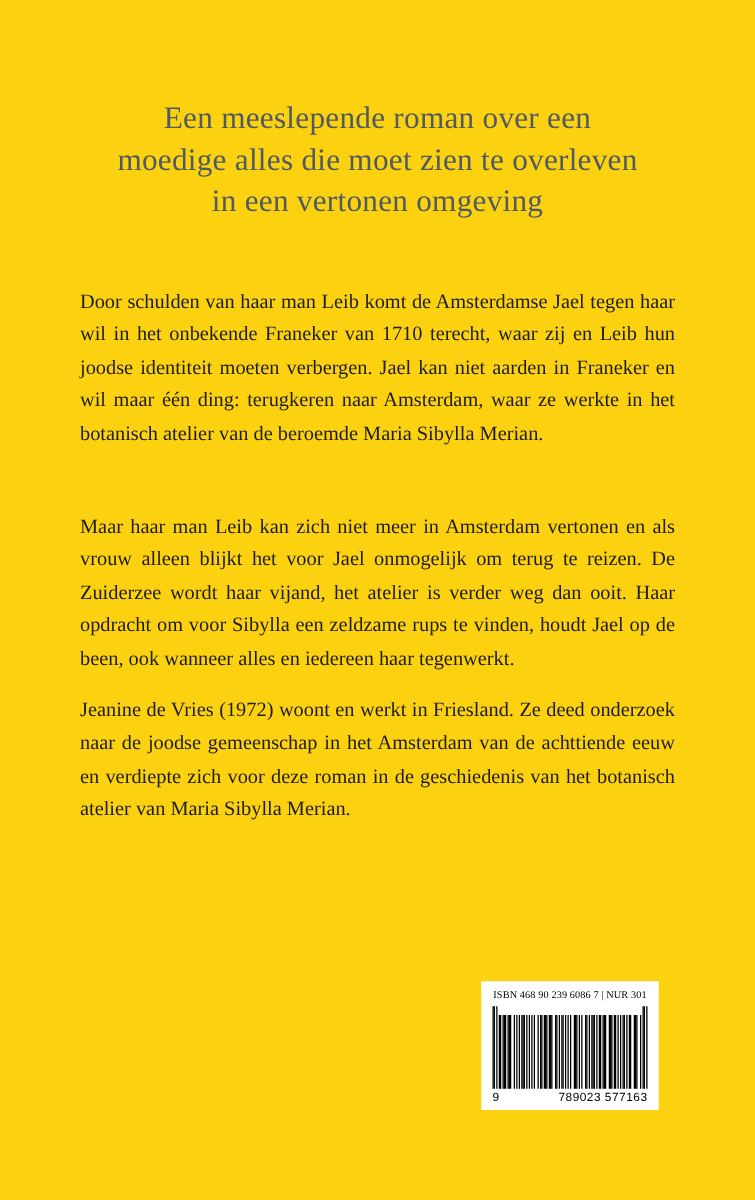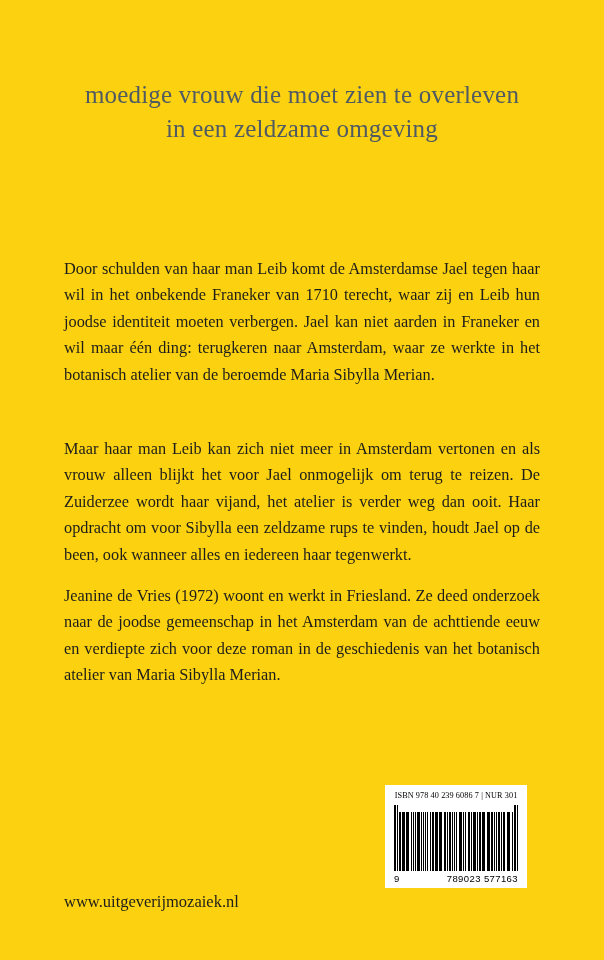--- a/index.html
+++ b/index.html
@@ -35,21 +35,20 @@
     white-space: nowrap;
   }
   .body-block {
     position: absolute;
     left: 64px;
     width: 476px;
     font-size: 16.3px;
     line-height: 1.62;
     text-align: justify;
     color: #1d1d1b;
-    margin-top: 28px;
   }
   .para1 { top: 228px; }
   .para2 { top: 408px; }
   .para3 { top: 555px; }
   .author-name {
     font-weight: normal;
   }
   .isbn-box {
     position: absolute;
     left: 385px;
@@ -101,32 +100,33 @@
     font-size: 16.5px;
     color: #1d1d1b;
   }
 </style>
 </head>
 <body>
 
 <div class="page">
 
   <div class="tagline">
-    <div>moedige vrouw die moet zien te overleven</div>
-    <div>in een zeldzame omgeving</div>
+    <div>Een meeslepende roman over een</div>
+    <div>moedige alles die moet zien te overleven</div>
+    <div>in een vertonen omgeving</div>
   </div>
 
   <div class="body-block para1">Door schulden van haar man Leib komt de Amsterdamse Jael tegen haar wil in het onbekende Franeker van 1710 terecht, waar zij en Leib hun joodse identiteit moeten verbergen. Jael kan niet aarden in Franeker en wil maar één ding: terugkeren naar Amsterdam, waar ze werkte in het botanisch atelier van de beroemde Maria Sibylla Merian.</div>
 
   <div class="body-block para2">Maar haar man Leib kan zich niet meer in Amsterdam vertonen en als vrouw alleen blijkt het voor Jael onmogelijk om terug te reizen. De Zuiderzee wordt haar vijand, het atelier is verder weg dan ooit. Haar opdracht om voor Sibylla een zeldzame rups te vinden, houdt Jael op de been, ook wanneer alles en iedereen haar tegenwerkt.</div>
 
   <div class="body-block para3"><span class="author-name">Jeanine de Vries</span><span> (1972) woont en werkt in Friesland. Ze deed onderzoek naar de joodse gemeenschap in het Amsterdam van de achttiende eeuw en verdiepte zich voor deze roman in de geschiedenis van het botanisch atelier van Maria Sibylla Merian.</span></div>
 
   <div class="isbn-box">
-    <div class="isbn-text">ISBN 978 40 239 6086 7 | NUR 301</div>
+    <div class="isbn-text">ISBN 468 90 239 6086 7 | NUR 301</div>
     <div class="barcode" id="barcode">
         <span style="width: 1.2px; margin-right: 1.2px;"></span>
         <span style="width: 1.2px; margin-right: 1.2px;"></span>
         <span style="width: 2.4px; margin-right: 2.2px;"></span>
         <span class="short" style="width: 1.2px; margin-right: 1.2px;"></span>
         <span class="short" style="width: 1.2px; margin-right: 1.2px;"></span>
         <span class="short" style="width: 1.2px; margin-right: 1.2px;"></span>
         <span class="short" style="width: 1.2px; margin-right: 1.2px;"></span>
         <span class="short" style="width: 2.4px; margin-right: 1.2px;"></span>
         <span class="short" style="width: 1.2px; margin-right: 1.2px;"></span>
@@ -195,15 +195,14 @@
         <span style="width: 1.2px; margin-right: 1.2px;"></span>
         <span style="width: 1.2px; margin-right: 1.2px;"></span>
         <span style="width: 1.2px; margin-right: 1.2px;"></span>
       </div>
     <div class="barcode-digits">
       <span>9</span>
       <span>789023 577163</span>
     </div>
   </div>
 
-  <div class="website">www.uitgeverijmozaiek.nl</div>
 
 </div>
 
 </body></html>

